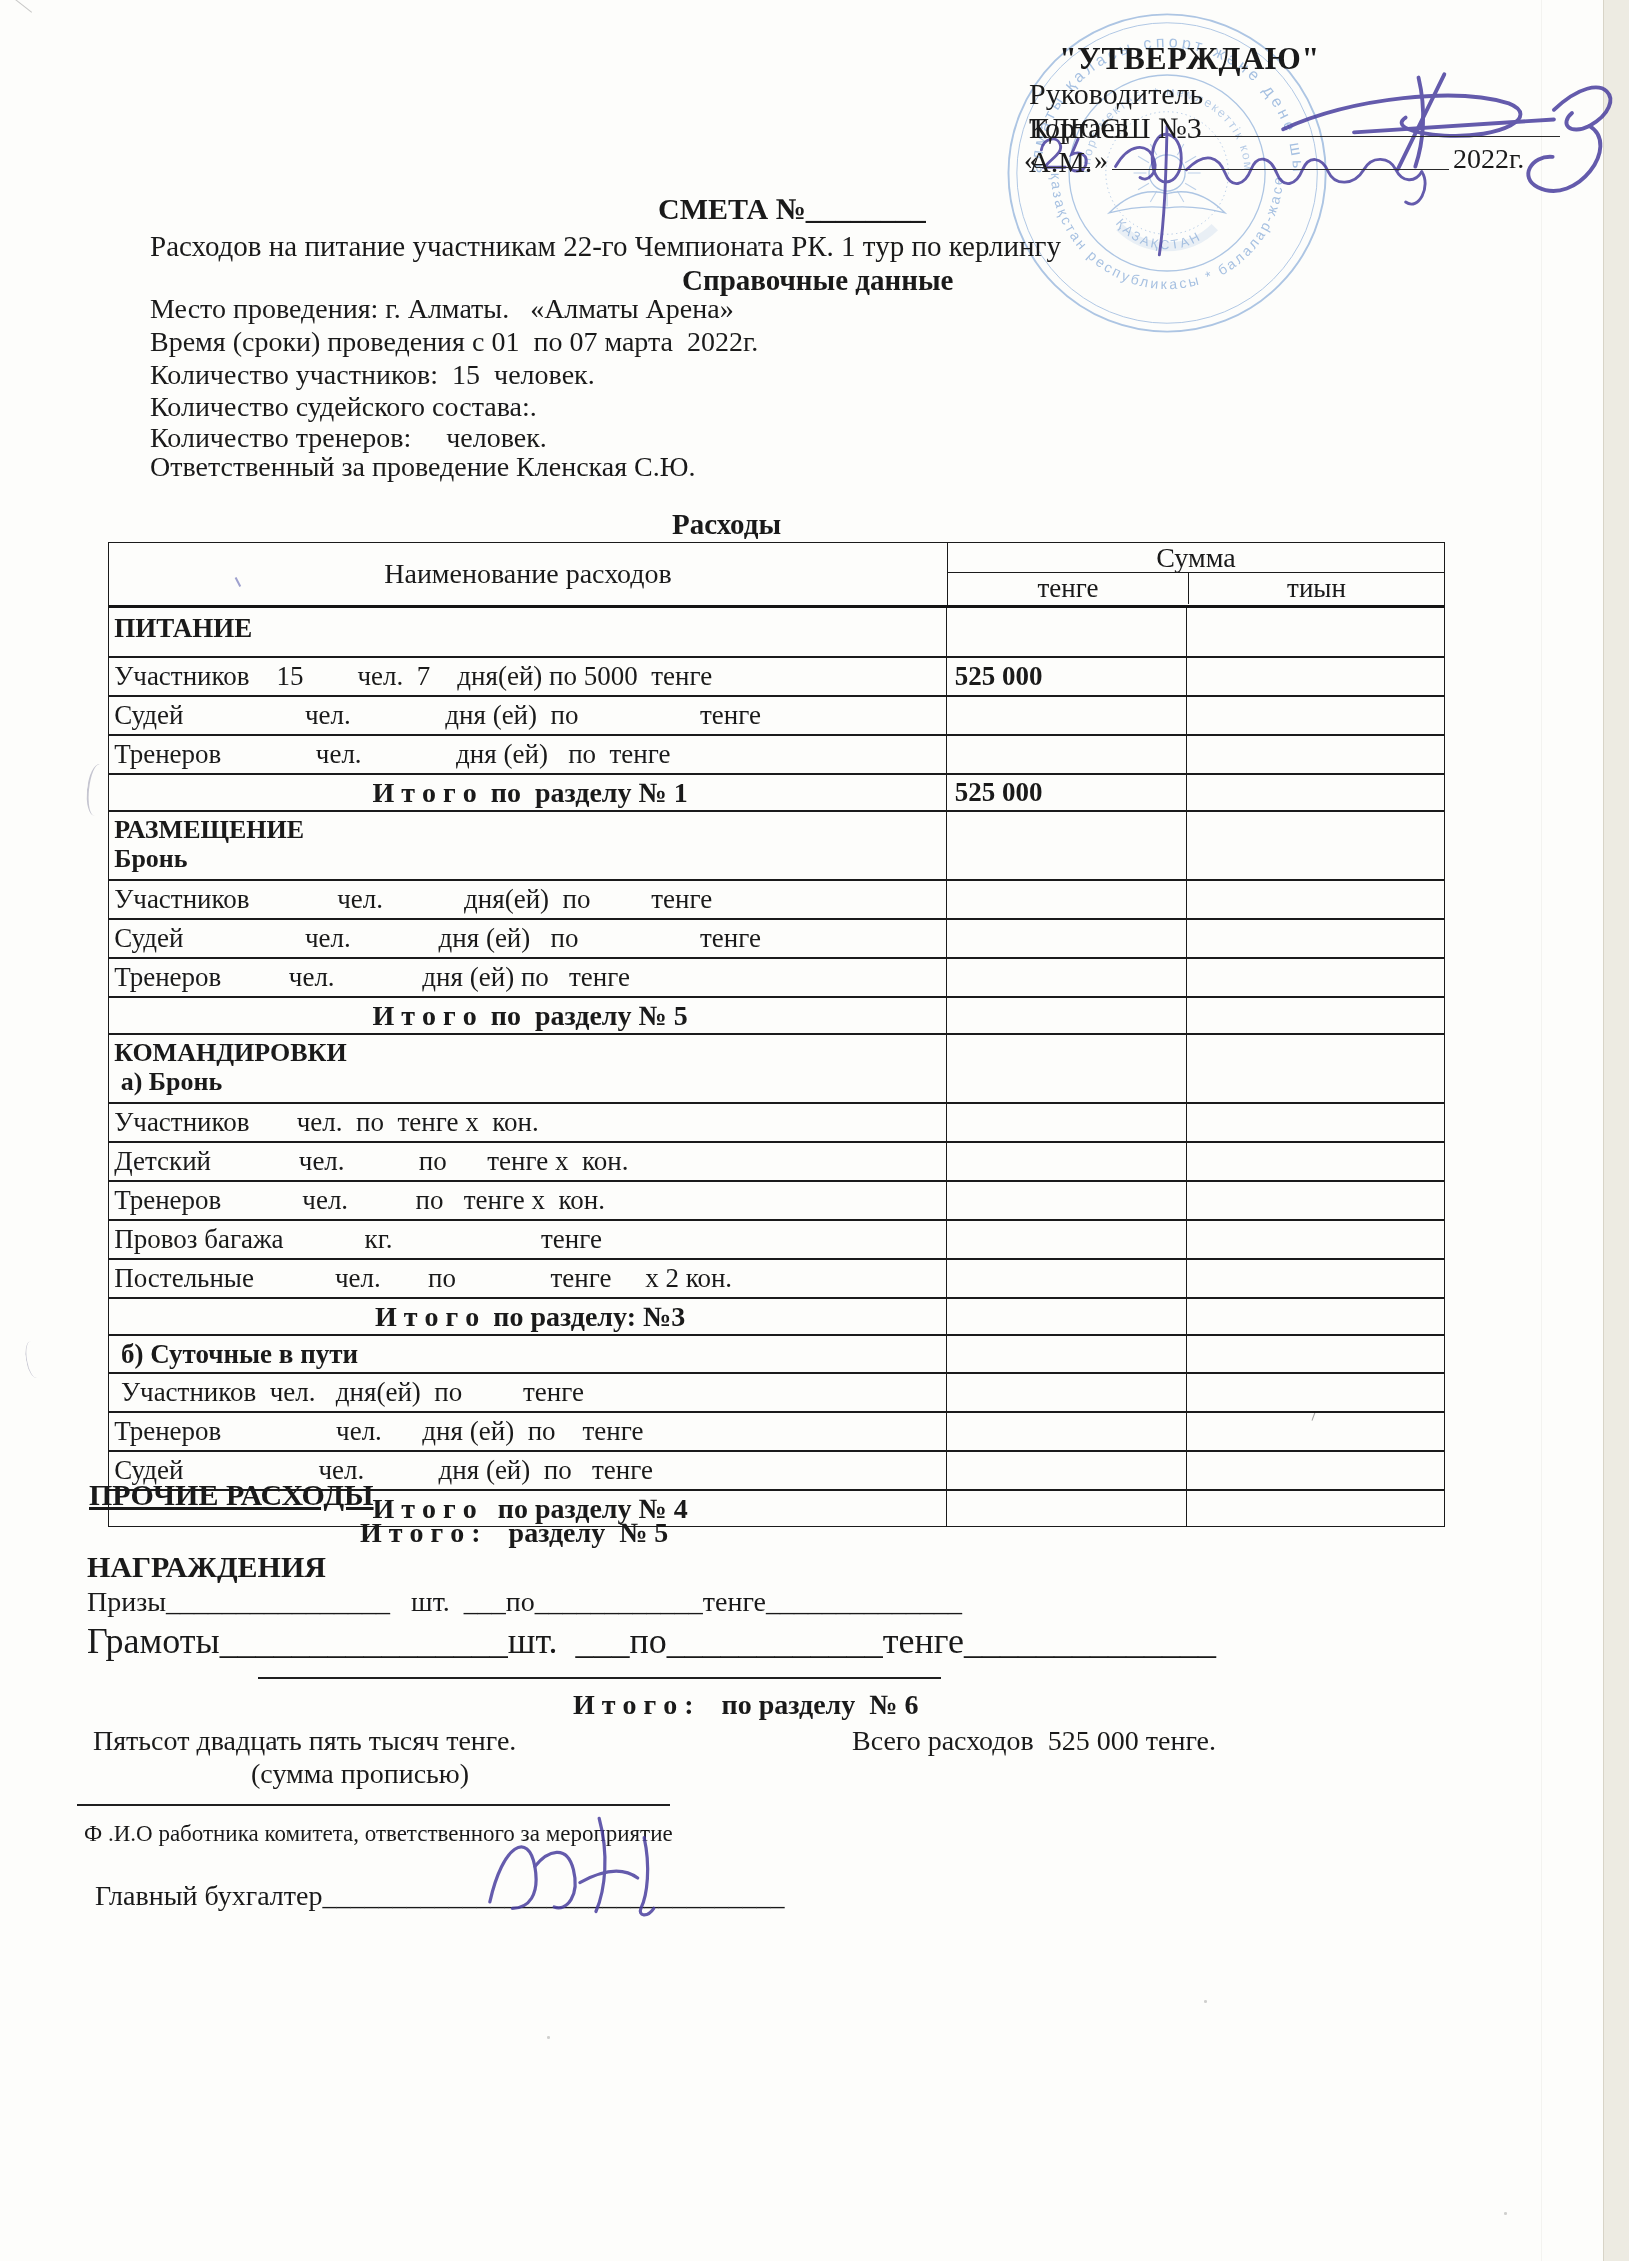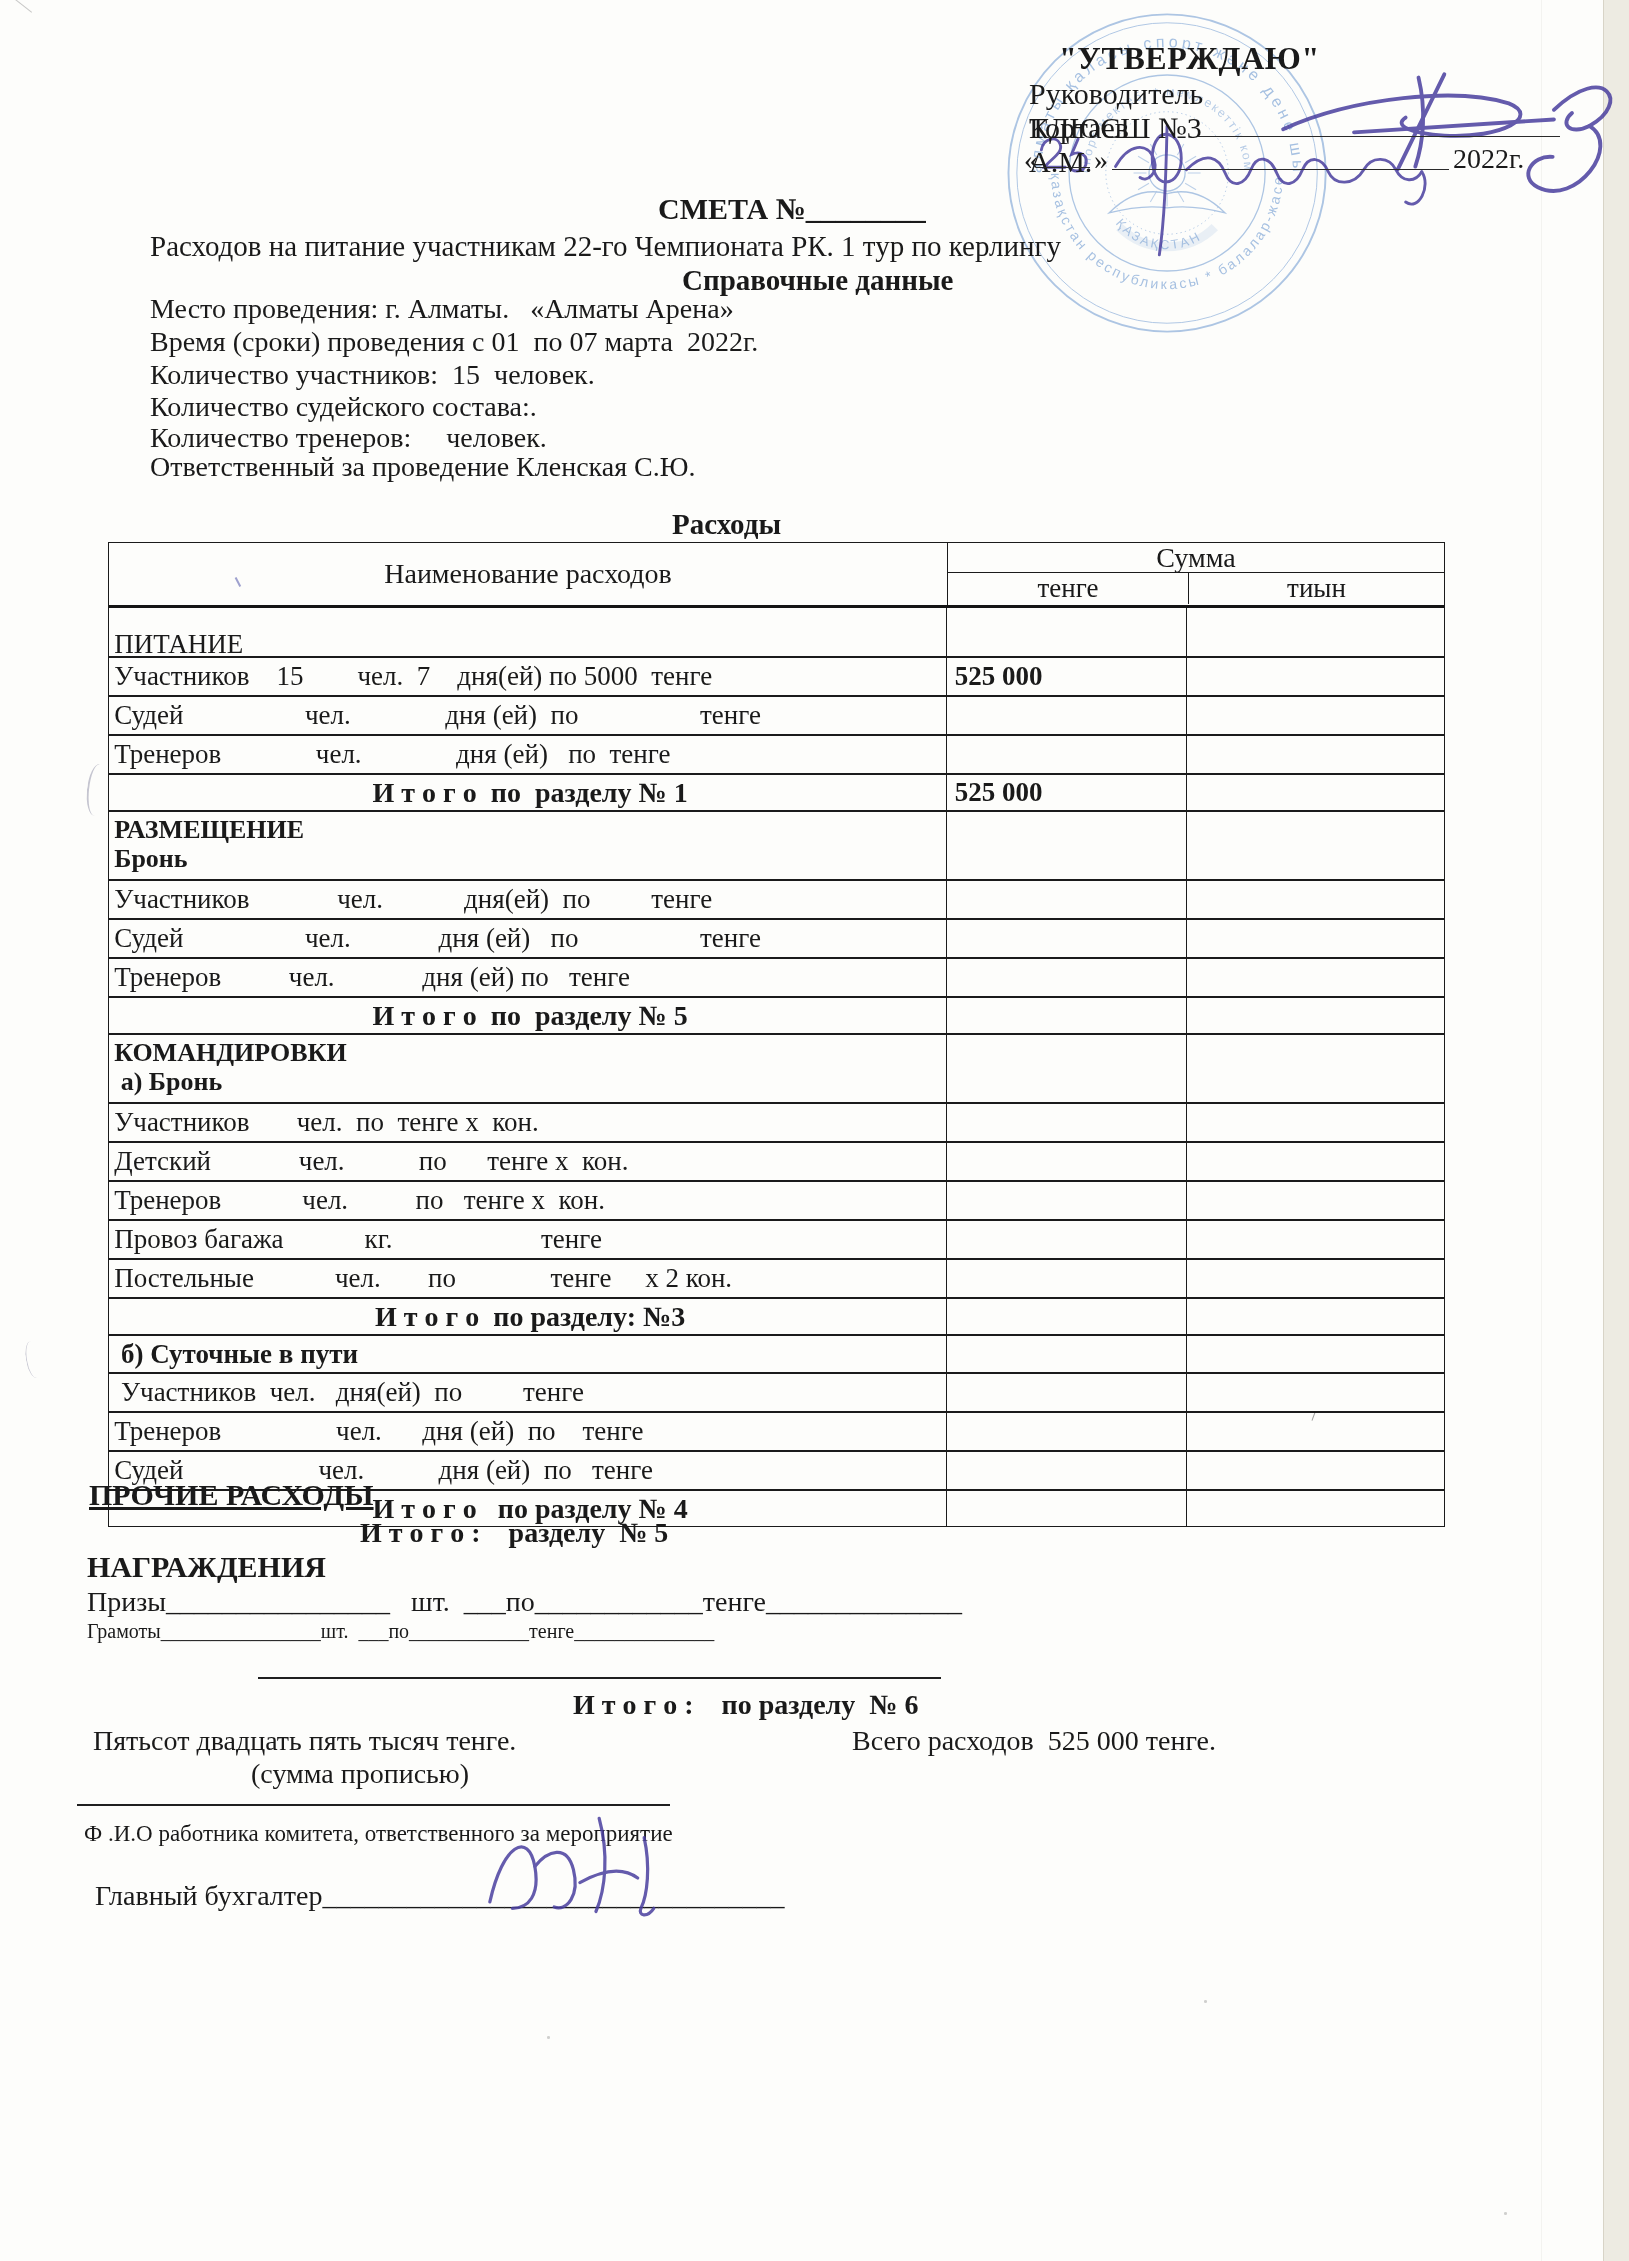--- a/index.html
+++ b/index.html
@@ -34,36 +34,36 @@
   #tbl .h-sum{height:29px;display:flex;align-items:center;justify-content:center;border-bottom:1.9px solid #1b1b1b;font-size:28px;}
   #tbl .h-sub{display:flex;height:31px;}
   #tbl .h-tenge{width:240px;border-right:1.9px solid #1b1b1b;display:flex;align-items:center;justify-content:center;}
   #tbl .h-tiyn{flex:1;display:flex;align-items:center;justify-content:center;}
   #tbl .row{display:flex;border-bottom:2.6px solid #1b1b1b;}
   #tbl .row:last-child{border-bottom:none;}
   #tbl .c-name{width:838px;border-right:1.9px solid #1b1b1b;display:flex;align-items:center;padding-left:5.2px;box-sizing:border-box;white-space:pre-wrap;line-height:1.12;}
   #tbl .c-tenge{width:240px;border-right:1.9px solid #1b1b1b;display:flex;align-items:center;padding-left:7.7px;box-sizing:border-box;}
   #tbl .c-tiyn{flex:1;}
   #tbl .row-section{height:48px;}
-  #tbl .row-section .c-name{font-weight:normal;align-items:flex-start;padding-top:21px;}
+  #tbl .row-section .c-name{font-weight:bold;align-items:flex-start;padding-top:5px;}
   #tbl .row-section2{height:67px;}
   #tbl .row-section2 .c-name{font-weight:bold;align-items:flex-start;padding-top:2.6px;font-size:26px;}
   #tbl .row-section-sm{height:36px;}
   #tbl .row-section-sm .c-name{font-weight:bold;}
   #tbl .row-item{height:37px;}
   #tbl .row-total{height:35px;}
   #tbl .row-total .c-name{justify-content:center;font-weight:bold;font-size:28px;}
   #tbl .row-total .c-tenge{font-weight:bold;}
   #tbl .row-item .c-tenge{font-weight:bold;}
   
   .prochie{left:89px;top:1478px;font-size:30px;font-weight:bold;}
   .itogo5{left:360px;top:1517px;font-size:28px;font-weight:bold;}
   .nagrazhdeniya{left:87px;top:1550px;font-size:30px;font-weight:bold;}
   .prizy{left:87px;top:1586px;font-size:28px;}
-  .gramoty{left:87px;top:1620px;font-size:20px;}
+  .gramoty{left:87px;top:1620px;font-size:36px;}
   .divider6{left:258px;top:1658px;width:683px;height:19.3px;border-bottom:2.6px solid #202020;}
   .itogo6{left:573px;top:1689px;font-size:28px;font-weight:bold;}
   .sum-words{left:93px;top:1725px;font-size:28px;}
   .total-amount{left:852px;top:1725px;font-size:28px;}
   .sum-note{left:251px;top:1758px;font-size:28px;}
   .divider-fio{left:77px;top:1785px;width:593px;height:19.3px;border-bottom:2.6px solid #202020;}
   .fio{left:84px;top:1821px;font-size:23px;}
   .accountant{left:95px;top:1880px;font-size:28px;}
   
   .edge-strip{left:1603px;top:0;width:27px;height:2261px;background:#edebe2;border-left:0.6px solid #d8d4c7;}

